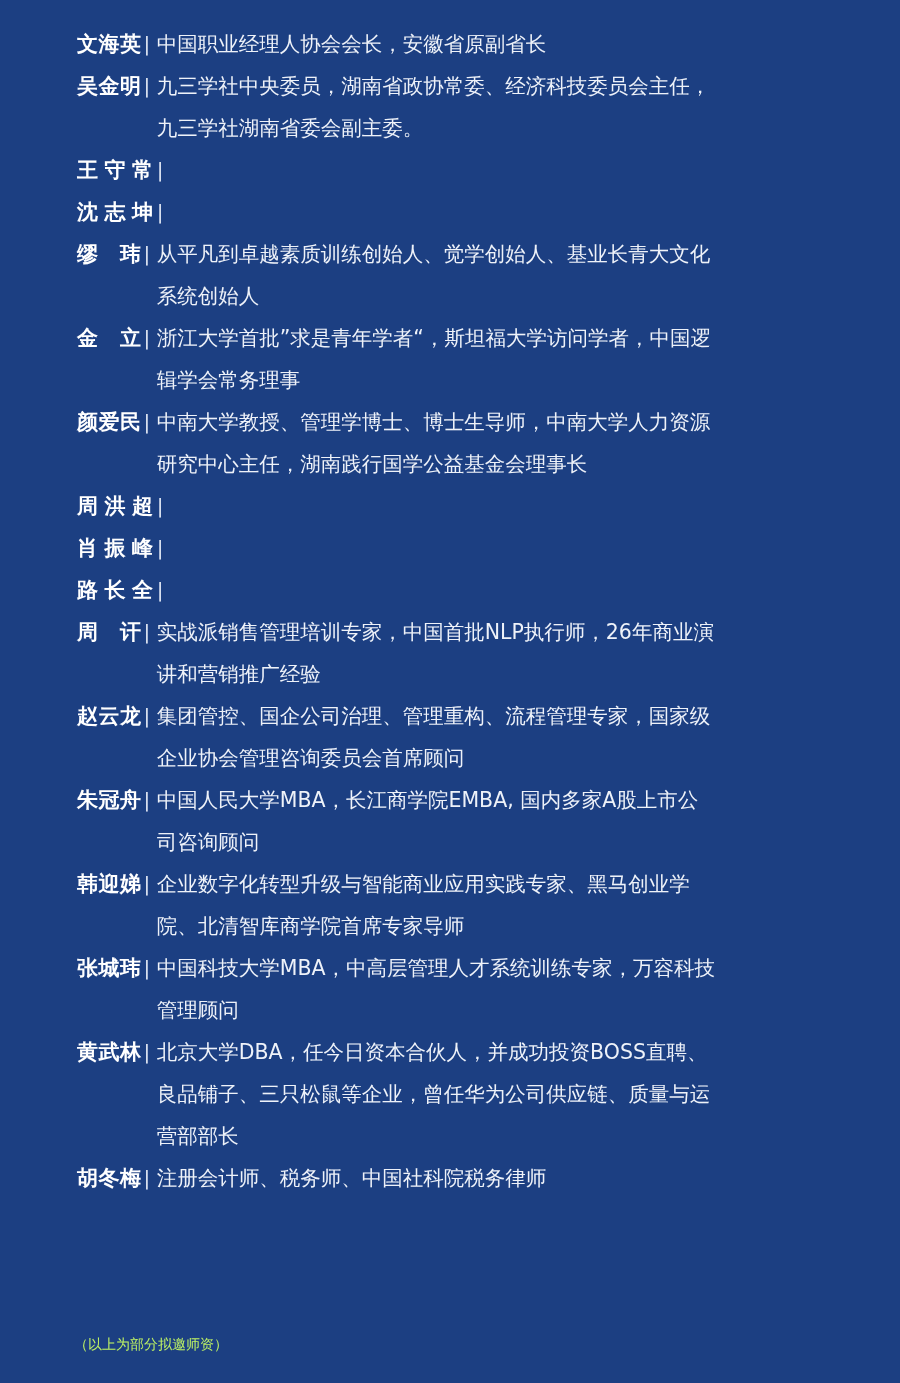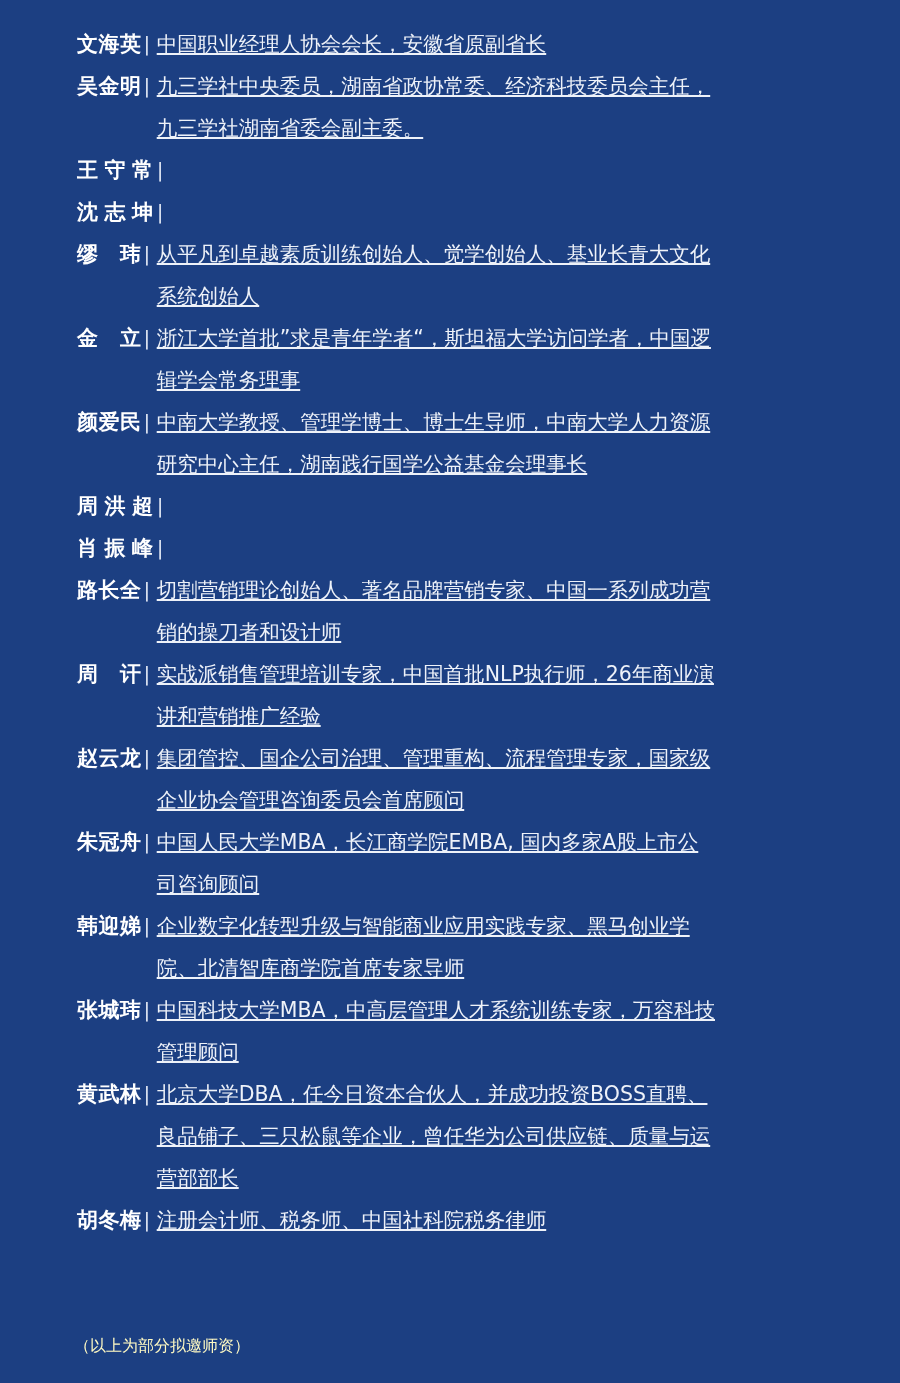--- a/index.html
+++ b/index.html
@@ -45,28 +45,27 @@
       color: #dfe6f3;
       font-weight: normal;
     }
     .desc {
       width: 665px;
       padding-left: 4px;
       font-size: 20.5px;
       line-height: 42px;
       color: #eef2f9;
       word-break: break-all;
-      text-decoration: underline;
     }
     .footnote {
       position: absolute;
       left: 74px;
       top: 1336px;
-      font-size: 16px;
-      color: #fef9c3;
+      font-size: 14px;
+      color: #bef264;
     }
   </style>
 </head>
 <body>
 
 <div class="list">
   <div class="entry">
     <span class="name">文海英</span>
     <span class="sep">|</span>
     <span class="desc">中国职业经理人协会会长，安徽省原副省长</span>
@@ -103,21 +102,20 @@
     <span class="name">周洪超</span>
     <span class="sep">|</span>
   </div>
   <div class="entry">
     <span class="name">肖振峰</span>
     <span class="sep">|</span>
   </div>
   <div class="entry">
     <span class="name">路长全</span>
     <span class="sep">|</span>
-    <span class="desc">切割营销理论创始人、著名品牌营销专家、中国一系列成功营销的操刀者和设计师</span>
   </div>
   <div class="entry">
     <span class="name">周讦</span>
     <span class="sep">|</span>
     <span class="desc">实战派销售管理培训专家，中国首批NLP执行师，26年商业演讲和营销推广经验</span>
   </div>
   <div class="entry">
     <span class="name">赵云龙</span>
     <span class="sep">|</span>
     <span class="desc">集团管控、国企公司治理、管理重构、流程管理专家，国家级企业协会管理咨询委员会首席顾问</span>

